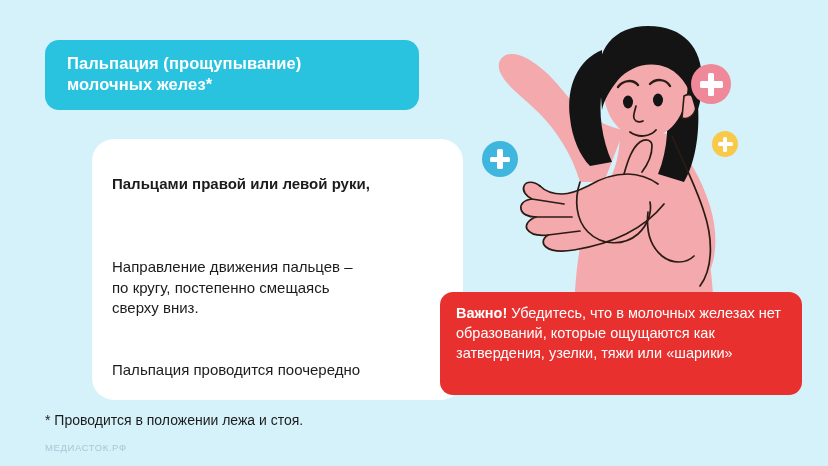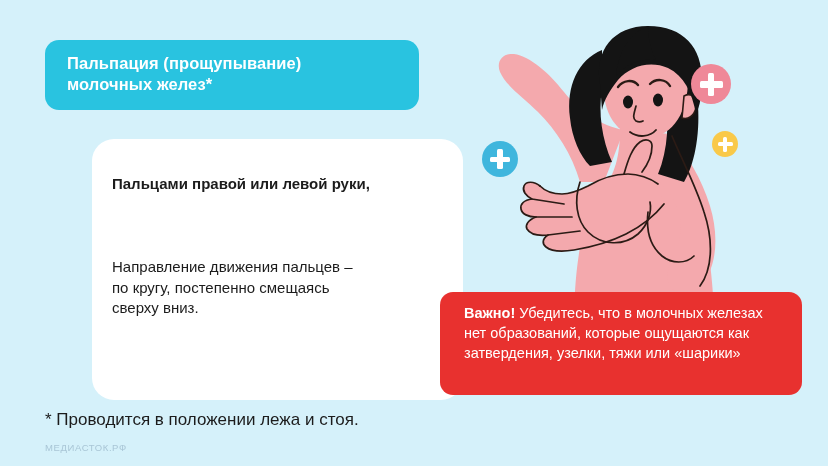--- a/index.html
+++ b/index.html
@@ -67,21 +67,21 @@
   .para.b2 { margin: 22px 0 0 0; }
   .para.b3 { margin: 21px 0 0 0; }
   .para .bold { font-weight: normal; }
   .para .lead { font-weight: bold; display: block; }
 
   
   .footnote {
     position: absolute;
     left: 33px;
     top: 412px;
-    font-size: 17px;
+    font-size: 14px;
     color: #1c1c1c;
     line-height: 16px;
   }
   .watermark {
     position: absolute;
     left: 33px;
     top: 442px;
     font-size: 9.5px;
     letter-spacing: 0.6px;
     color: #a9c6d6;
@@ -91,21 +91,21 @@
   
   .red-card {
     position: absolute;
     left: 428px;
     top: 292px;
     width: 362px;
     height: 103px;
     background: #e8312f;
     border-radius: 13px;
     box-sizing: border-box;
-    padding: 11px 14px 0 24px;
+    padding: 11px 14px 0 16px;
   }
   .red-card .rtext {
     color: #ffffff;
     font-size: 14.5px;
     line-height: 20px;
   }
   .red-card .rtext .bold { font-weight: bold; }
 
   
   .illustration {
@@ -228,20 +228,23 @@
 
   <div class="content-card">
     <div class="para b1">
       <span class="lead">Пальцами правой или левой руки,</span>
     </div>
     <div class="para b2">
       <span class="bold">Направление движения пальцев –
 по кругу, постепенно смещаясь
 сверху вниз.</span>
     </div>
+    <div class="para b3">
+      <span>Пальпация проводится </span><span class="bold">поочередно</span>
+    </div>
   </div>
 
   <div class="footnote">* Проводится в положении лежа и стоя.</div>
 
   <div class="watermark">МЕДИАСТОК.РФ</div>
 
   <div class="red-card">
     <div class="rtext">
       <span class="bold">Важно!</span><span> Убедитесь, что в молочных железах нет образований, которые ощущаются как затвердения, узелки, тяжи или «шарики»</span>
     </div>

